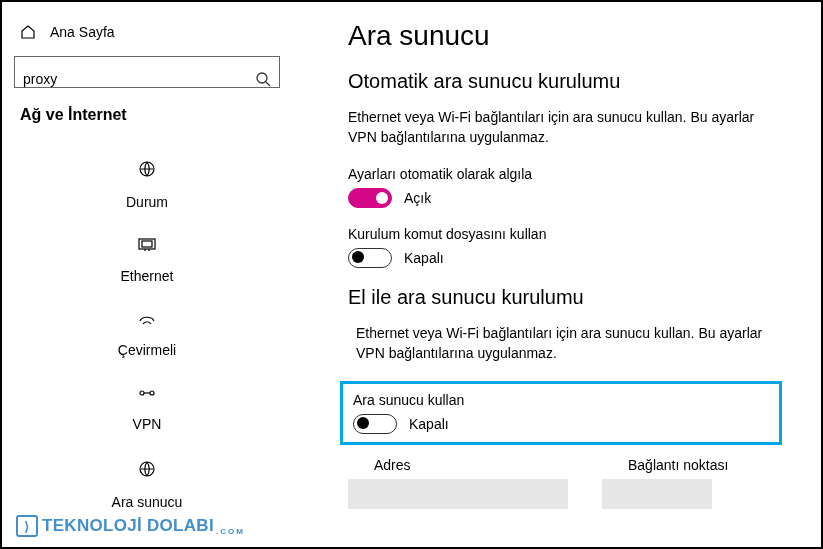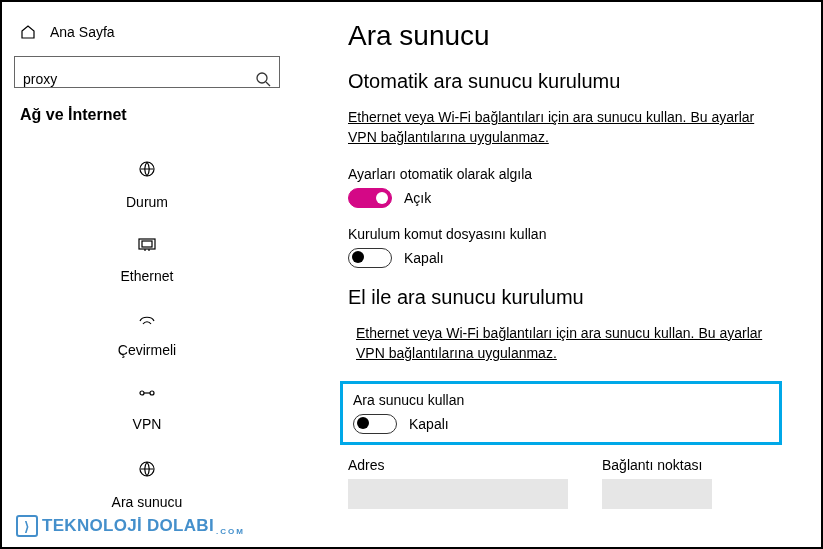--- a/index.html
+++ b/index.html
@@ -71,21 +71,20 @@
   .section-heading {
     font-size: 20px;
     font-weight: 400;
     margin: 8px 0 14px 0;
   }
   .desc {
     font-size: 14px;
     line-height: 1.45;
     margin-bottom: 18px;
     max-width: 430px;
-    text-decoration: underline;
   }
   .setting-label { font-size: 14px; margin-bottom: 6px; }
   .toggle-row {
     display: flex;
     align-items: center;
     gap: 12px;
     margin-bottom: 18px;
   }
   .toggle {
     width: 44px;
@@ -121,21 +120,21 @@
   }
   .highlight-box .toggle-row { margin-bottom: 0; }
   .field-row {
     display: flex;
     gap: 0;
     margin-top: 2px;
   }
   .field-col { display: flex; flex-direction: column; }
   .field-col.addr { width: 254px; }
   .field-col.port { width: 140px; }
-  .field-label { font-size: 14px; margin-bottom: 6px; }
+  .field-label { font-size: 14px; margin-bottom: 6px; margin-left: 26px; }
   .field-input {
     height: 30px;
     background: #e6e6e6;
     border: none;
   }
   .field-col.addr .field-input { width: 220px; }
   .field-col.port .field-input { width: 110px; }
   .watermark {
     position: absolute;
     bottom: 10px;

